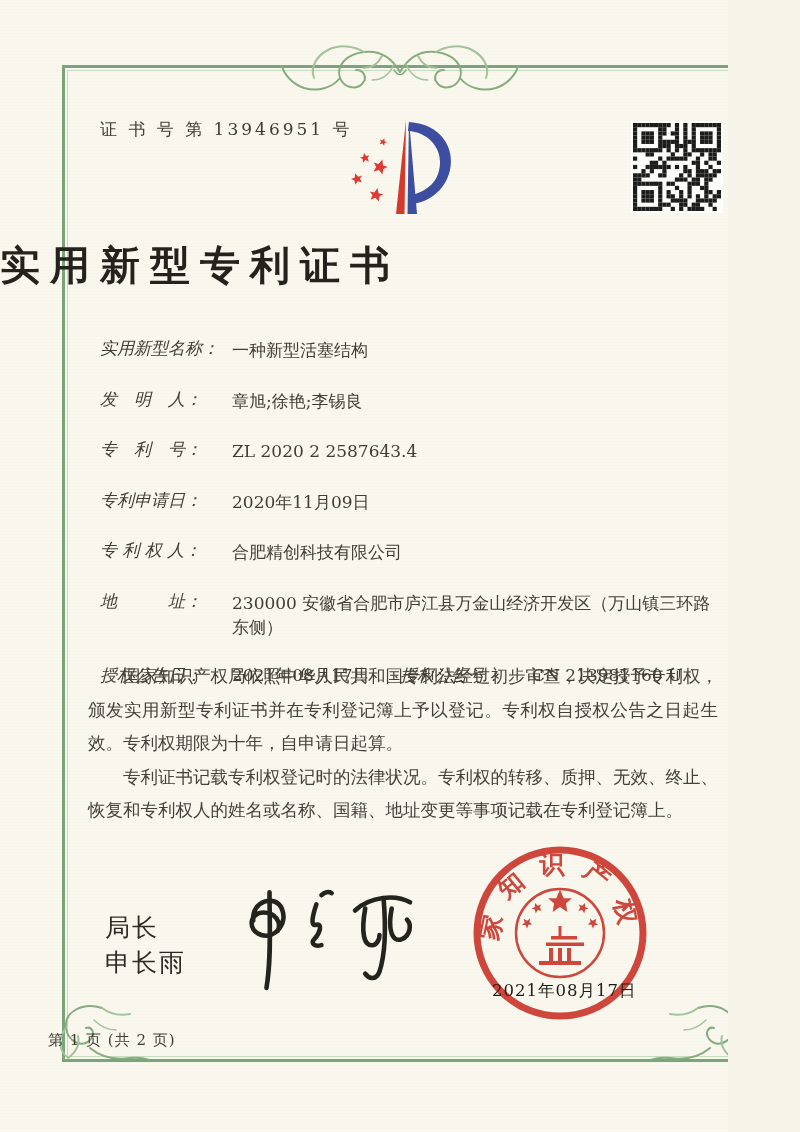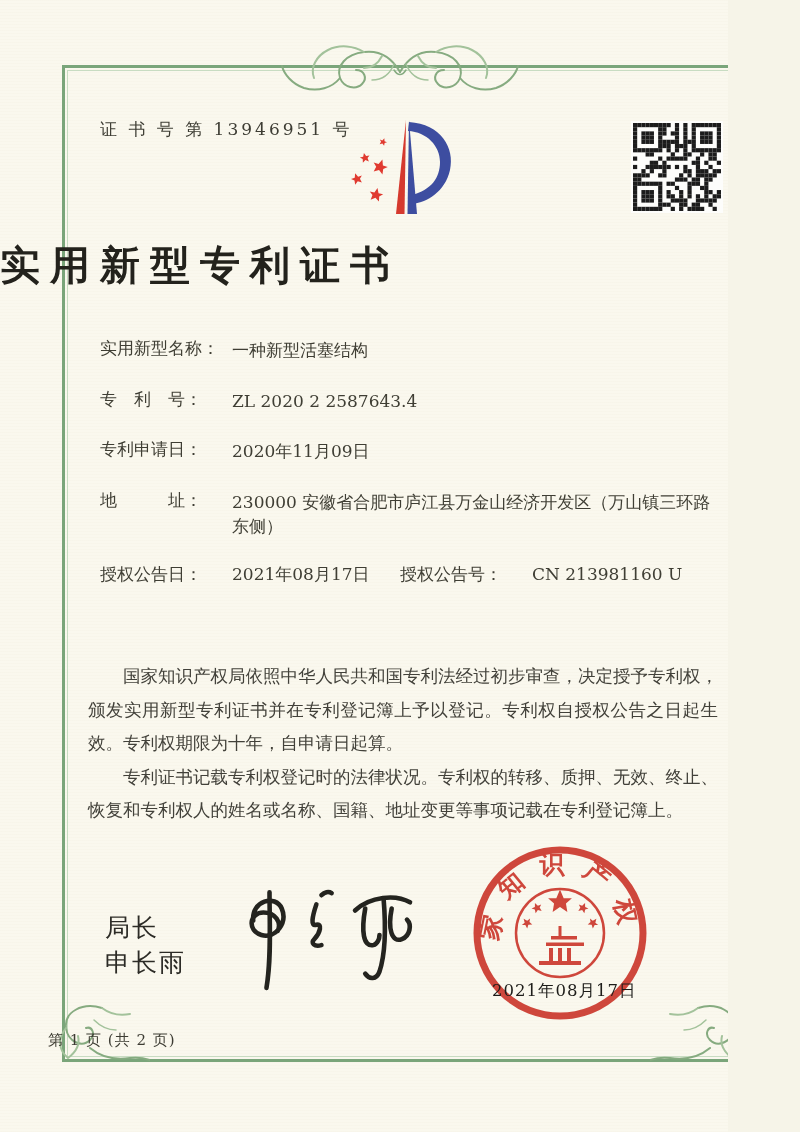--- a/index.html
+++ b/index.html
@@ -27,21 +27,21 @@
     font-size:17px;color:#3d3c33;letter-spacing:3px;
   }
   .logo{position:absolute;left:335px;top:106px;width:140px;height:136px;}
   .qr{position:absolute;left:631px;top:121px;width:88px;height:88px;background:#fdfdfb;padding:2px;}
   .title{
     position:absolute;left:0;top:238px;width:800px;text-align:left;
     font-size:40px;font-weight:600;letter-spacing:10px;color:#23221c;
   }
   .fields{position:absolute;left:100px;top:338px;width:620px;font-size:17px;color:#3f3e34;}
   .f-row{margin-bottom:26.5px;line-height:21px;white-space:nowrap;}
-  .f-label{display:inline-block;width:132px;vertical-align:top;}
+  .f-label{display:inline-block;width:132px;vertical-align:top;font-style:italic;}
   .f-value{display:inline-block;vertical-align:top;white-space:normal;width:480px;line-height:24px;}
   .f-value-short{display:inline-block;vertical-align:top;width:168px;}
   .paras{
     position:absolute;left:88px;top:660px;width:630px;
     font-size:17.5px;line-height:33.5px;color:#42413a;text-align:justify;
   }
   .paras p{margin:0;text-indent:2em;}
   .director{
     position:absolute;left:105px;top:912px;
     font-family:Liberation Mono, monospace;
@@ -374,24 +374,30 @@
       <rect x="19" y="20" width="1" height="1" fill="#1c1c1c"></rect>
     </svg>
 
   <div class="title">实用新型专利证书</div>
 
   <div class="fields">
     <div class="f-row">
       <span class="f-label">实用新型名称：</span><span class="f-value">一种新型活塞结构</span>
     </div>
     <div class="f-row">
+      <span class="f-label">发　明　人：</span><span class="f-value">章旭;徐艳;李锡良</span>
+    </div>
+    <div class="f-row">
       <span class="f-label">专　利　号：</span><span class="f-value">ZL 2020 2 2587643.4</span>
     </div>
     <div class="f-row">
       <span class="f-label">专利申请日：</span><span class="f-value">2020年11月09日</span>
+    </div>
+    <div class="f-row">
+      <span class="f-label">专 利 权 人：</span><span class="f-value">合肥精创科技有限公司</span>
     </div>
     <div class="f-row">
       <span class="f-label">地　　　址：</span><span class="f-value">230000 安徽省合肥市庐江县万金山经济开发区（万山镇三环路东侧）</span>
     </div>
     <div class="f-row">
       <span class="f-label">授权公告日：</span><span class="f-value-short">2021年08月17日</span><span class="f-label">授权公告号：</span><span>CN 213981160 U</span>
     </div>
   </div>
 
   <div class="paras">

